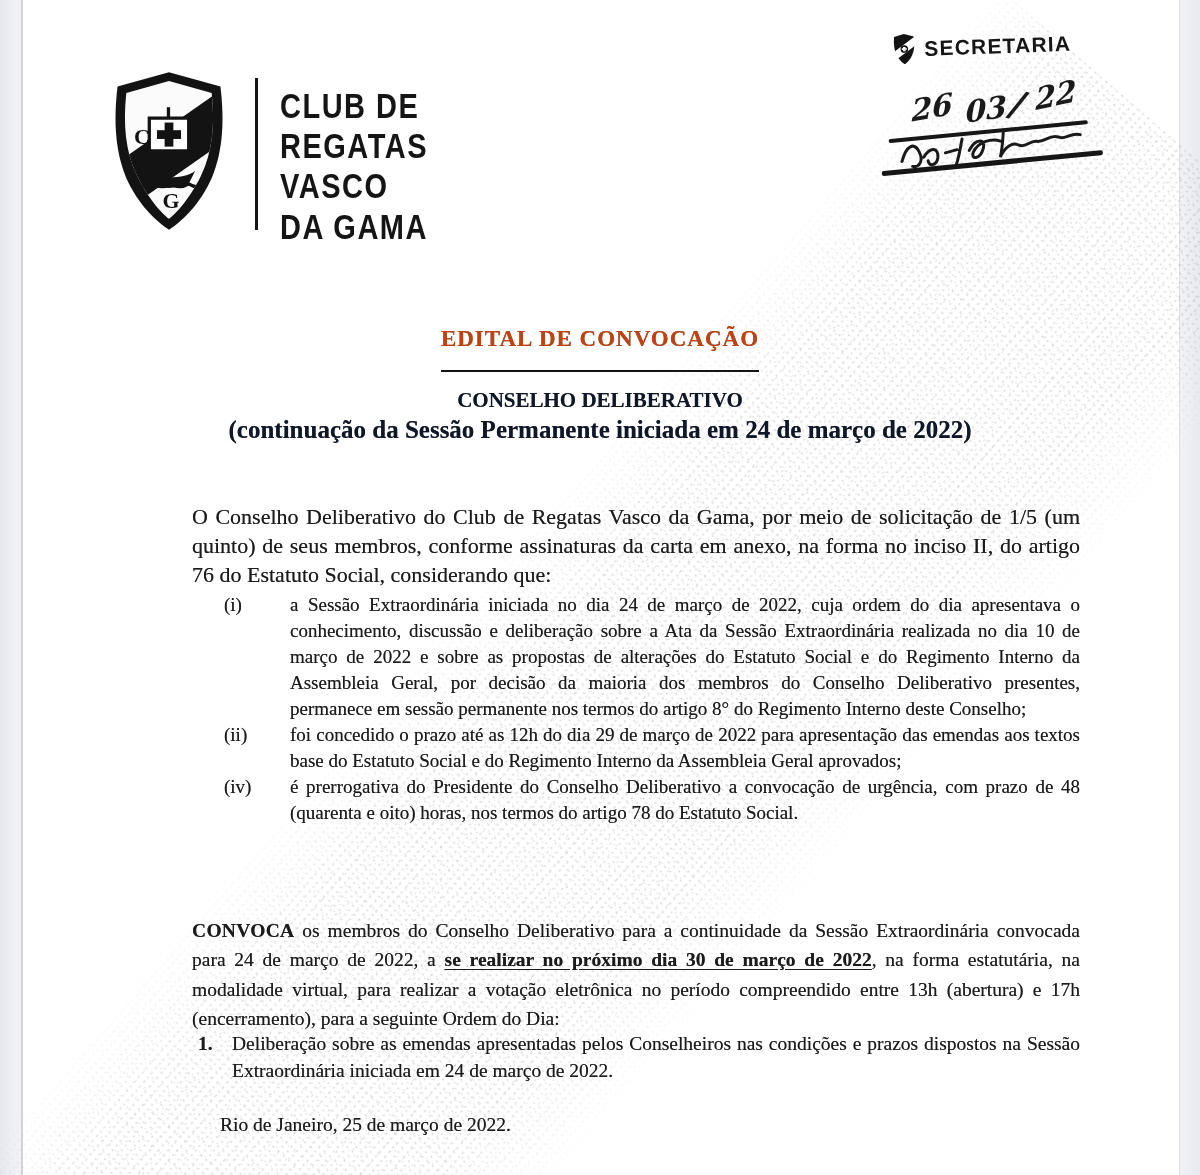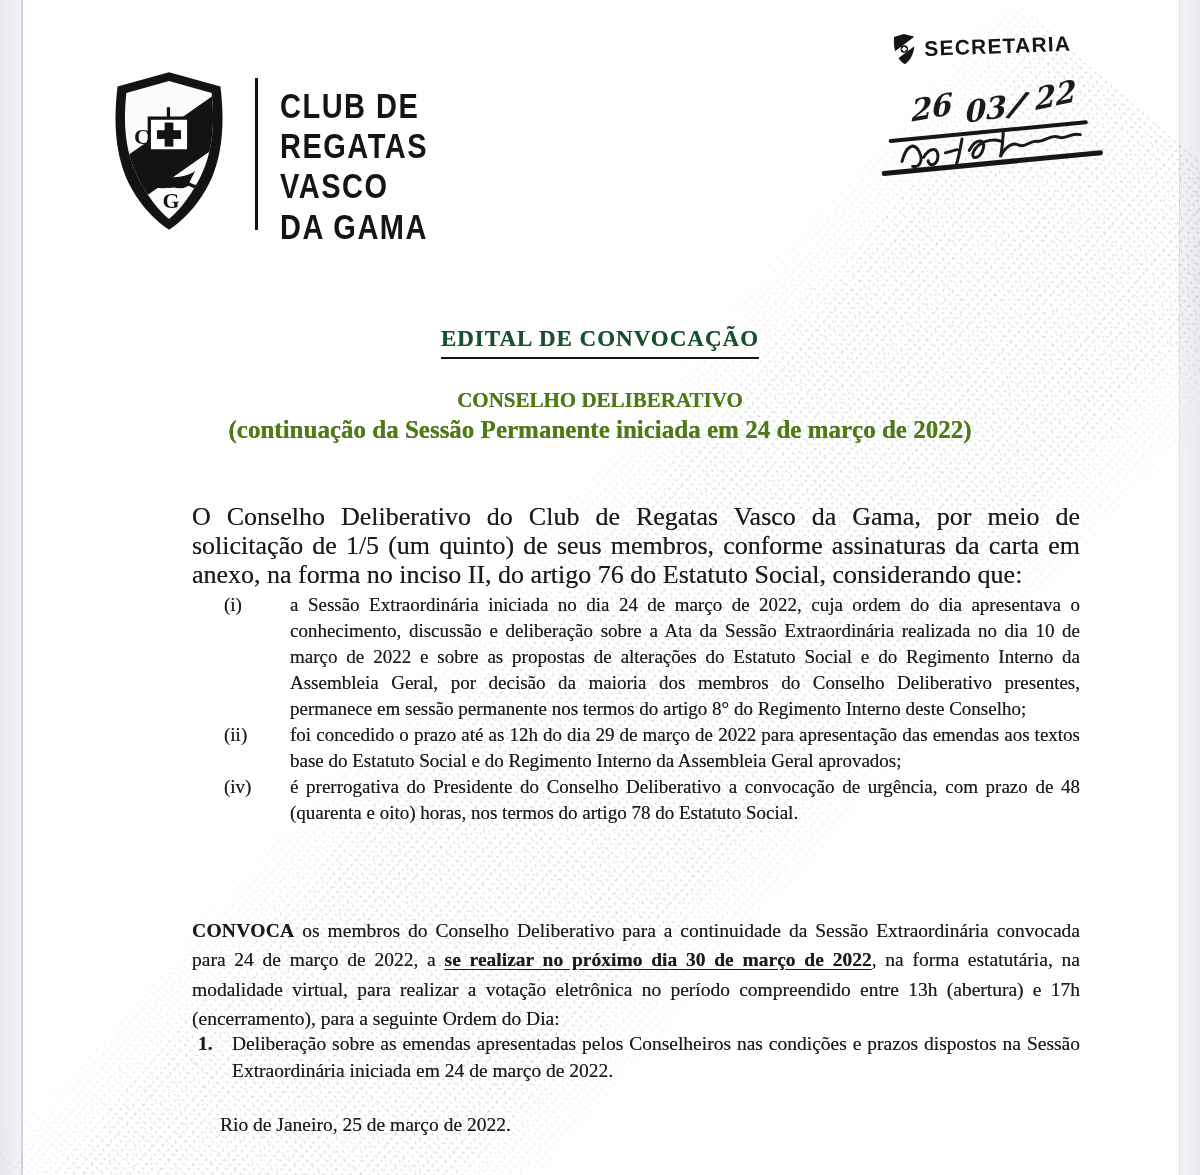--- a/index.html
+++ b/index.html
@@ -40,29 +40,29 @@
   .hw-month{left:72px;top:30px;transform:rotate(-6deg) skewX(-8deg);}
   .hw-slash{left:118px;top:22px;font-size:36px;transform:rotate(14deg);}
   .hw-year{left:142px;top:18px;transform:rotate(-10deg) skewX(-12deg);}
   .hw-line{position:absolute;background:#161616;border-radius:2px;}
   .hw-line1{left:-6px;top:68px;width:200px;height:4px;transform:rotate(-3.5deg);}
   .hw-line2{left:-14px;top:99px;width:222px;height:5px;transform:rotate(-3.5deg);}
   .sig{position:absolute;left:-2px;top:60px;}
 
   
   .title-wrap{position:absolute;left:0;top:326px;width:1200px;text-align:center;}
-  .title{font-weight:bold;font-size:23px;letter-spacing:1px;color:#14532d;
-         border-bottom:2.5px solid #141414;padding-bottom:6px;}
+  .title{font-weight:bold;font-size:23px;letter-spacing:1px;color:#c2410c;
+         border-bottom:2.5px solid #141414;padding-bottom:19px;}
   .subtitle{position:absolute;left:0;top:386px;width:1200px;text-align:center;
-            font-weight:bold;font-size:21px;line-height:29px;color:#4d7c0f;}
+            font-weight:bold;font-size:21px;line-height:29px;color:#0f172a;}
   .subtitle .sub3{font-size:25px;}
 
   
   .intro{position:absolute;left:192px;top:494px;width:888px;text-align:justify;
-         font-size:26px;line-height:29px;margin-top:8px;}
+         font-size:22px;line-height:29px;margin-top:8px;}
   .cons{position:absolute;left:224px;top:592px;width:856px;font-size:19px;line-height:26px;}
   .cons-item{display:flex;}
   .cons-marker{flex:none;width:66px;}
   .cons-text{flex:1;text-align:justify;}
   .convoca{position:absolute;left:192px;top:896px;width:888px;text-align:justify;
            font-size:19.5px;line-height:29.5px;font-family:Liberation Serif, serif;}
   .convoca b{letter-spacing:.3px;}
   .convoca .emph{font-weight:bold;text-decoration:underline;text-underline-offset:3px;}
   .agenda{position:absolute;left:198px;top:1030px;width:882px;font-size:19.5px;line-height:27px;}
   .agenda-item{display:flex;}

